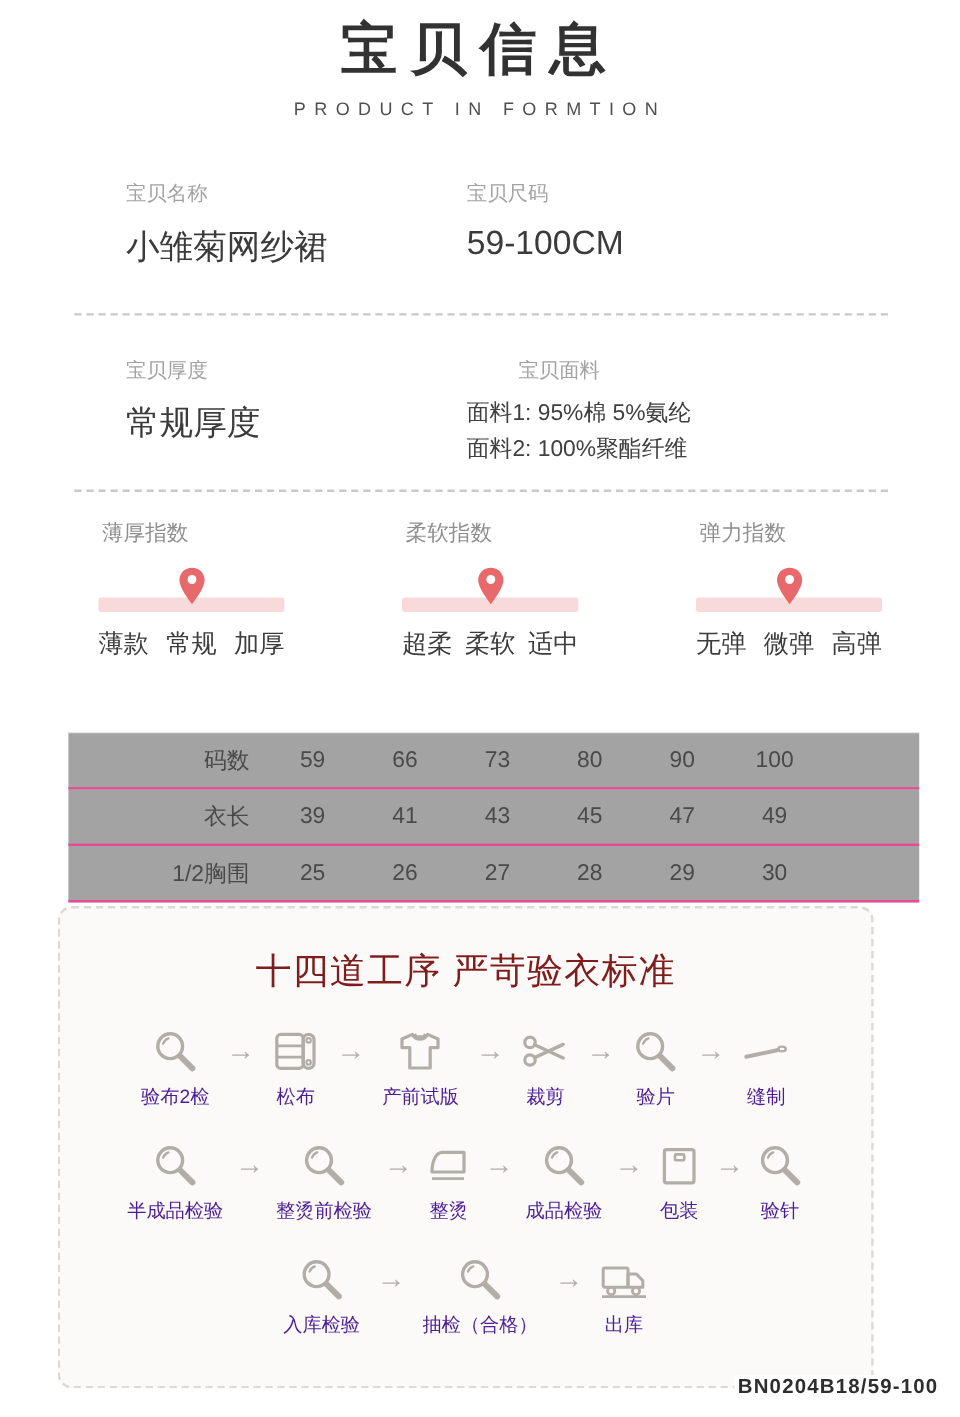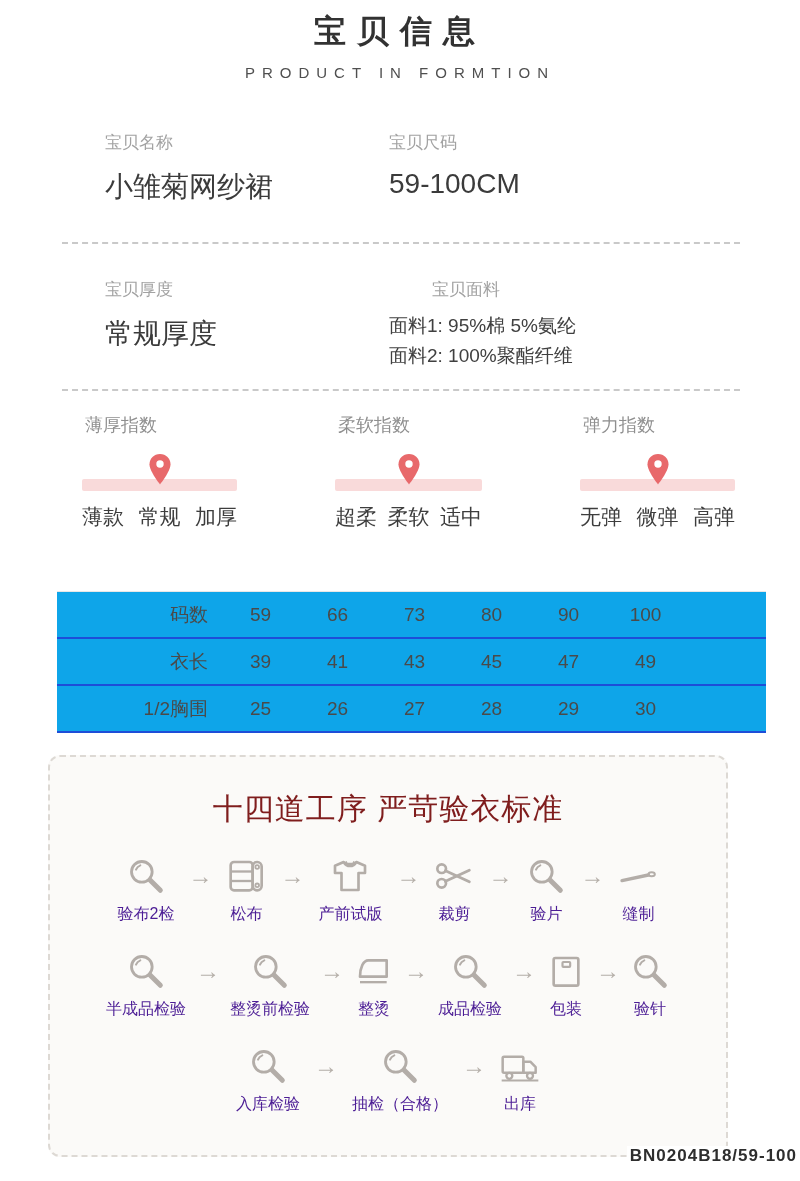--- a/index.html
+++ b/index.html
@@ -3,21 +3,21 @@
 <meta charset="utf-8">
 <style>
   html,body { margin:0; padding:0; background:#ffffff; }
   .page {
     position:relative; width:800px; height:1181px; background:#ffffff;
     font-family:"Liberation Sans", sans-serif; color:#3b3b3b; overflow:hidden;
   }
 
   
   .header { text-align:center; padding-top:10px; }
-  .title { margin:0; font-size:32px; font-weight:700; letter-spacing:11px; color:#323232; }
+  .title { margin:0; font-size:47px; font-weight:700; letter-spacing:11px; color:#323232; }
   .subtitle { margin-top:10px; font-size:15px; letter-spacing:7px; color:#4f4f4f; }
 
   
   .fields { display:flex; margin:50px 60px 0 105px;gap:24px; }
   .fields.second { margin-top:34px; }
   .fcol1 { width:260px; }
   .fcol2 { width:213px; }
   .fcol3 { flex:1; }
   .flabel { font-size:17px; color:#a2a2a2; }
   .fvalue { font-size:28px; color:#3b3b3b; margin-top:14px; }
@@ -32,40 +32,40 @@
   .index { width:155px; }
   .index.third { width:147px; }
   .ilabel { font-size:18px; color:#8f8f8f; padding-left:3px; }
   .slider { position:relative; height:44px; margin-top:10px; }
   .bar { position:absolute; left:0; bottom:0; width:100%; height:12px; background:#f9dada; border-radius:2px; }
   .pin { position:absolute; left:50%; transform:translateX(-50%); bottom:5px; width:25px; height:33px; z-index:1; }
   .opts { display:flex; justify-content:space-between; margin-top:12px; font-size:21px; color:#3d3d3d; }
 
   
   .sizetable { margin:60px 0 0 57px; width:709px; }
-  .trow { display:flex; align-items:center; height:45px; background:#0ea5e9; border-bottom:2px solid #1d4ed8; font-size:19px; color:#4a4a4a; }
+  .trow { display:flex; align-items:center; height:45px; background:#a3a3a3; border-bottom:2px solid #ec4899; font-size:19px; color:#4a4a4a; }
   .trow.first { border-top:1px solid #e7e7e7; }
   .th { width:165px; text-align:right; padding-right:14px; box-sizing:border-box; }
   .td { width:77px; text-align:center; }
 
   
   .processbox {
     position:absolute; left:48px; top:755px; width:680px; height:402px;
     box-sizing:border-box; border:2px dashed #ddd9d4; border-radius:12px; background:#fbfaf8;
   }
   .ptitle { text-align:center; margin-top:32px; font-size:30px; color:#7f1d1d; letter-spacing:1px; }
   .prow { display:flex; justify-content:center; align-items:flex-start; gap:14px; margin-top:26px; }
   .prow.tight { gap:10px; }
   .step { display:flex; flex-direction:column; align-items:center; }
   .picon { width:40px; height:40px; color:#b3ada8; }
   .plabel { margin-top:8px; font-size:16px; color:#4c1d95; white-space:nowrap; }
   .parrow { font-size:24px; color:#b5afa9; line-height:40px; }
 
   .code {
-    position:absolute; top:1146px; right:0; font-size:17px; font-weight:700;
+    position:absolute; top:1146px; right:15px; font-size:17px; font-weight:700;
     color:#2e2e2e; letter-spacing:1px; background:#ffffff; padding:0 3px; z-index:2;
     font-family:"Liberation Sans", sans-serif;
   }
   .symhide { position:absolute; width:0; height:0; overflow:hidden; }
 </style>
 </head>
 <body>
 
 <svg class="symhide" aria-hidden="true">
   <defs>

